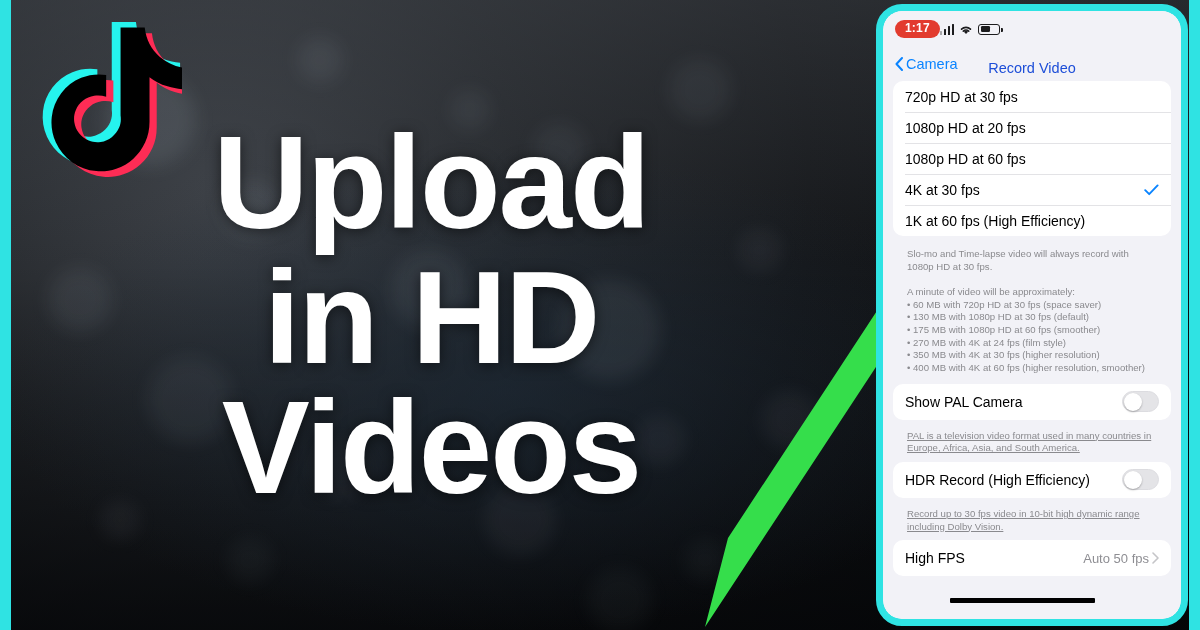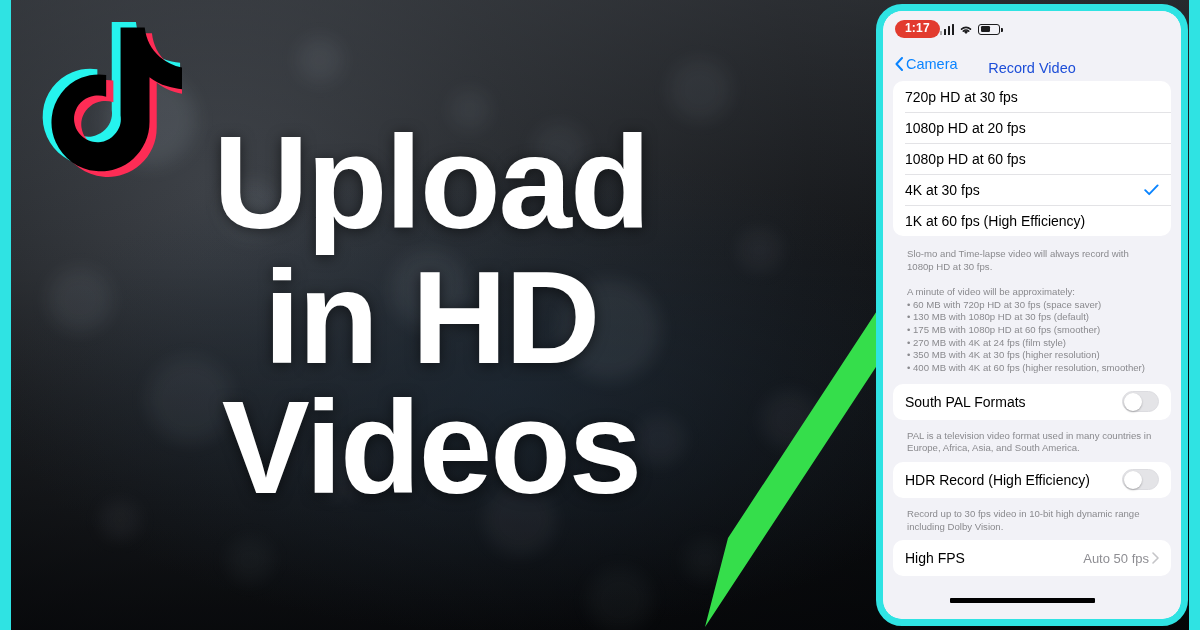--- a/index.html
+++ b/index.html
@@ -149,21 +149,21 @@
   .row-value {
     display:flex; align-items:center; gap:3px;
     font-size:13px; color:#8e8e93;
   }
   .chev-r svg { display:block; }
 
   .footnote {
     font-size:9.6px; line-height:1.32;
     color:#8a8a8e; padding:5px 14px 9px; white-space:pre-line;
   }
-  .footnote.tight { padding-top:3px; padding-bottom:7px; }
+  .footnote.tight { padding-top:3px; padding-bottom:7px;text-decoration:underline; }
 
   .row-tall { height:36px; }
   .toggle {
     width:37px; height:21px; border-radius:11px;
     background:#e4e4e7; border:1px solid #dcdce0;
     position:relative; flex:0 0 auto; cursor:pointer;
   }
   .toggle .knob {
     position:absolute; top:1px; left:1px;
     width:18px; height:18px; border-radius:50%;
@@ -309,21 +309,21 @@
 A minute of video will be approximately:
 • 60 MB with 720p HD at 30 fps (space saver)
 • 130 MB with 1080p HD at 30 fps (default)
 • 175 MB with 1080p HD at 60 fps (smoother)
 • 270 MB with 4K at 24 fps (film style)
 • 350 MB with 4K at 30 fps (higher resolution)
 • 400 MB with 4K at 60 fps (higher resolution, smoother)</div>
 
           <div class="group">
             <div class="row row-tall">
-              <span class="row-label">South PAL Formats</span>
+              <span class="row-label">Show PAL Camera</span>
               <span class="toggle">
                   <span class="knob"></span>
                 </span>
             </div>
           </div>
           <div class="footnote tight">PAL is a television video format used in many countries in Europe, Africa, Asia, and South America.</div>
 
           <div class="group">
             <div class="row row-tall">
               <span class="row-label">HDR Record (High Efficiency)</span>

